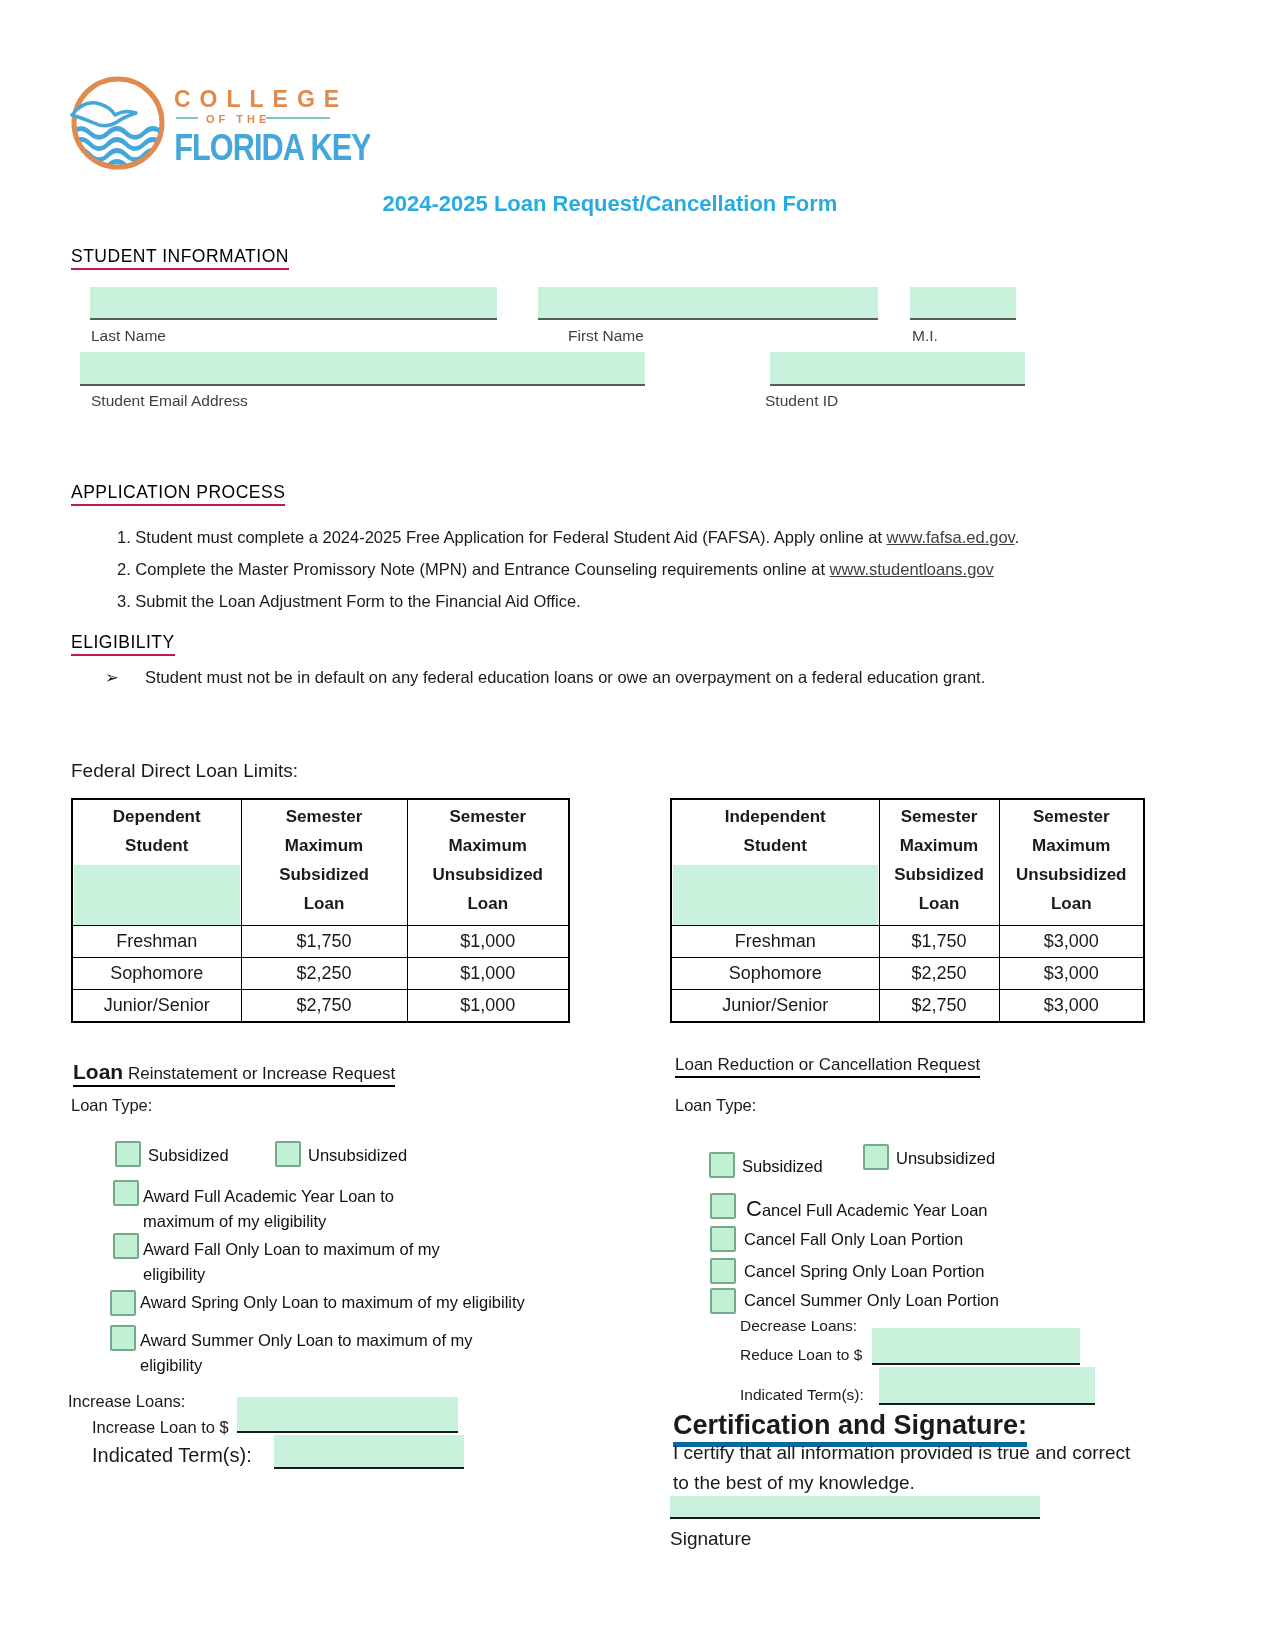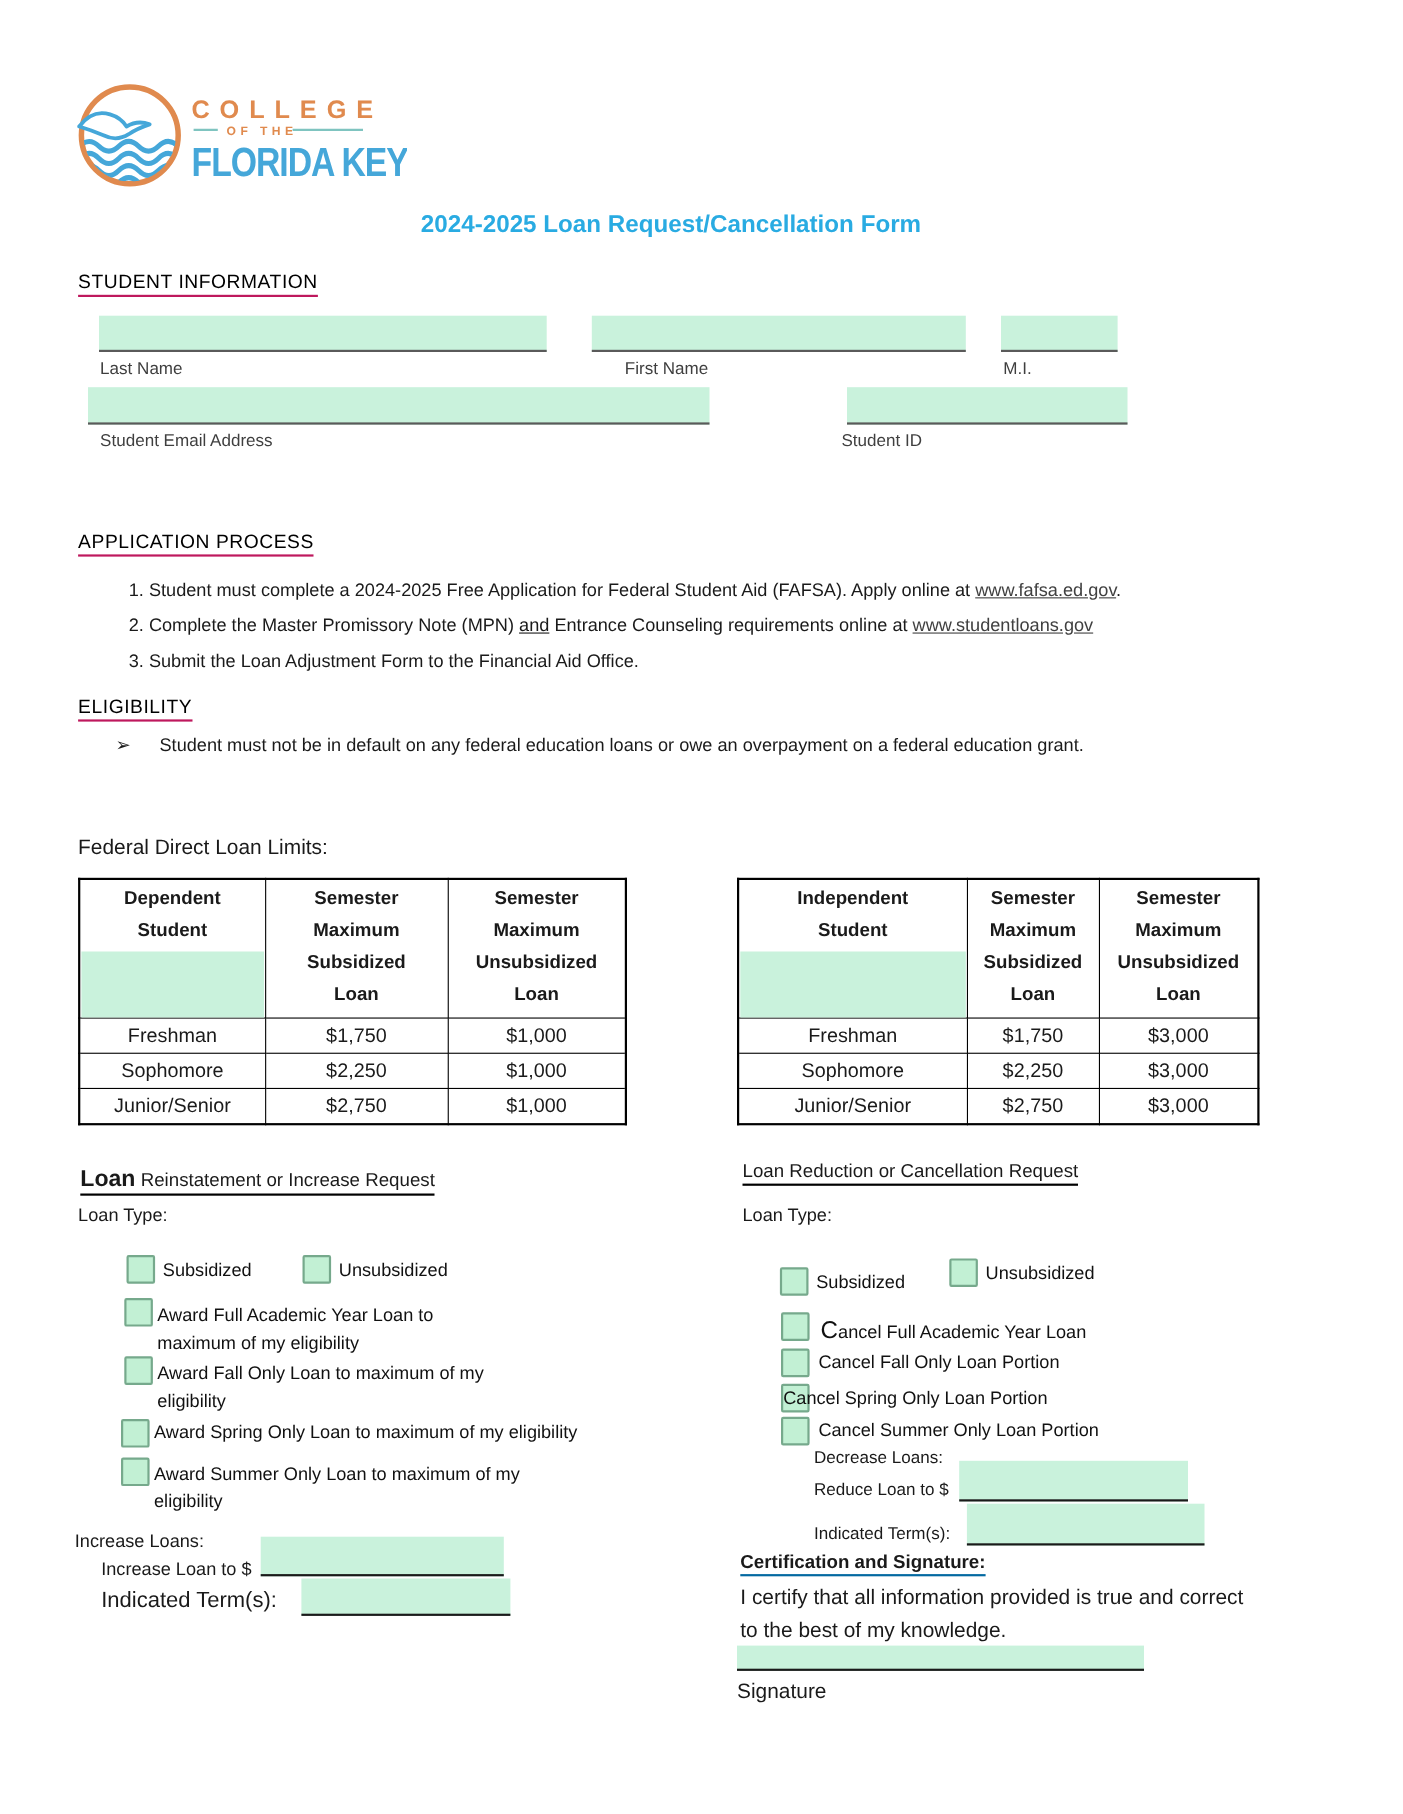--- a/index.html
+++ b/index.html
@@ -33,21 +33,21 @@
   .l-last  { top:327px; left:91px; }
   .l-first { top:327px; left:538px;margin-left:30px; }
   .l-mi    { top:327px; left:912px; }
   .l-email { top:392px; left:91px; }
   .l-sid   { top:392px; left:765px; }
 
   
   .ap-item { position:absolute; left:117px; font-size:16.5px; white-space:nowrap; }
   .ap1 { top:528px; } .ap2 { top:560px; } .ap3 { top:592px; }
   .link { color:#404040; text-decoration:underline; cursor:pointer; }
-  .u { text-decoration:underline; }
+  .u { }
   .el-item { position:absolute; left:105px; font-size:16.5px; white-space:nowrap; }
   .el1 { top:668px; } .el2 { top:694px; } .el3 { top:720px; }
   .bullet { display:inline-block; width:40px; }
 
   
   .fdll-title { top:760px; left:71px; font-size:19px; }
   .limits-table { position:absolute; border-collapse:collapse; table-layout:fixed; background:#fff; }
   .t-left  { top:798px; left:71px;  width:497px; }
   .t-right { top:798px; left:670px; width:473px; }
   .limits-table th, .limits-table td { border:1px solid #000; text-align:center; }
@@ -84,31 +84,31 @@
   .inc-ind { top:1444px; left:92px; font-size:20px; }
   .inc-f2 { top:1435px; left:274px; width:190px; height:34px; }
 
   
   .red-heading { top:1055px; left:675px; font-size:17px; border-bottom:2px solid #000; padding-bottom:1px; display:inline-block; }
   .red-loantype { top:1096px; left:675px; font-size:16.5px; }
   .rcb1 { top:1152px; left:709px; } .rcl1 { top:1157px; left:742px; }
   .rcb2 { top:1144px; left:863px; } .rcl2 { top:1149px; left:896px; }
   .rcb3 { top:1193px; left:710px; } .rcl3 { top:1196px; left:746px; }
   .rcb4 { top:1226px; left:710px; } .rcl4 { top:1230px; left:744px; }
-  .rcb5 { top:1258px; left:710px; } .rcl5 { top:1262px; left:712px; }
+  .rcb5 { top:1258px; left:710px; } .rcl5 { top:1262px; left:744px; }
   .rcb6 { top:1288px; left:710px; } .rcl6 { top:1291px; left:744px; }
   .red-decrease { top:1317px; left:740px; font-size:15.5px; }
   .red-reduce   { top:1346px; left:740px; font-size:15.5px; }
   .red-f1 { top:1328px; left:872px; width:208px; height:37px; }
   .red-ind { top:1386px; left:740px; font-size:15.5px; }
   .red-f2 { top:1367px; left:879px; width:216px; height:38px; }
 
   
-  .cert-heading { top:1410px; left:673px; font-size:17px; font-weight:bold;
-                  border-bottom:2px solid #0369a1; padding-bottom:1px; display:inline-block; }
+  .cert-heading { top:1410px; left:673px; font-size:27px; font-weight:bold;
+                  border-bottom:5px solid #0369a1; padding-bottom:1px; display:inline-block; }
   .cert-body { top:1438px; left:673px; width:475px; font-size:19px; line-height:30px; }
   .sig-field { top:1496px; left:670px; width:370px; height:23px; }
   .sig-label { top:1528px; left:670px; font-size:19px; }
 </style>
 </head>
 <body>
 
 <div class="page">
 
   <svg class="abs" style="top:73px; left:70px;" width="300" height="98" viewBox="0 0 300 98">

